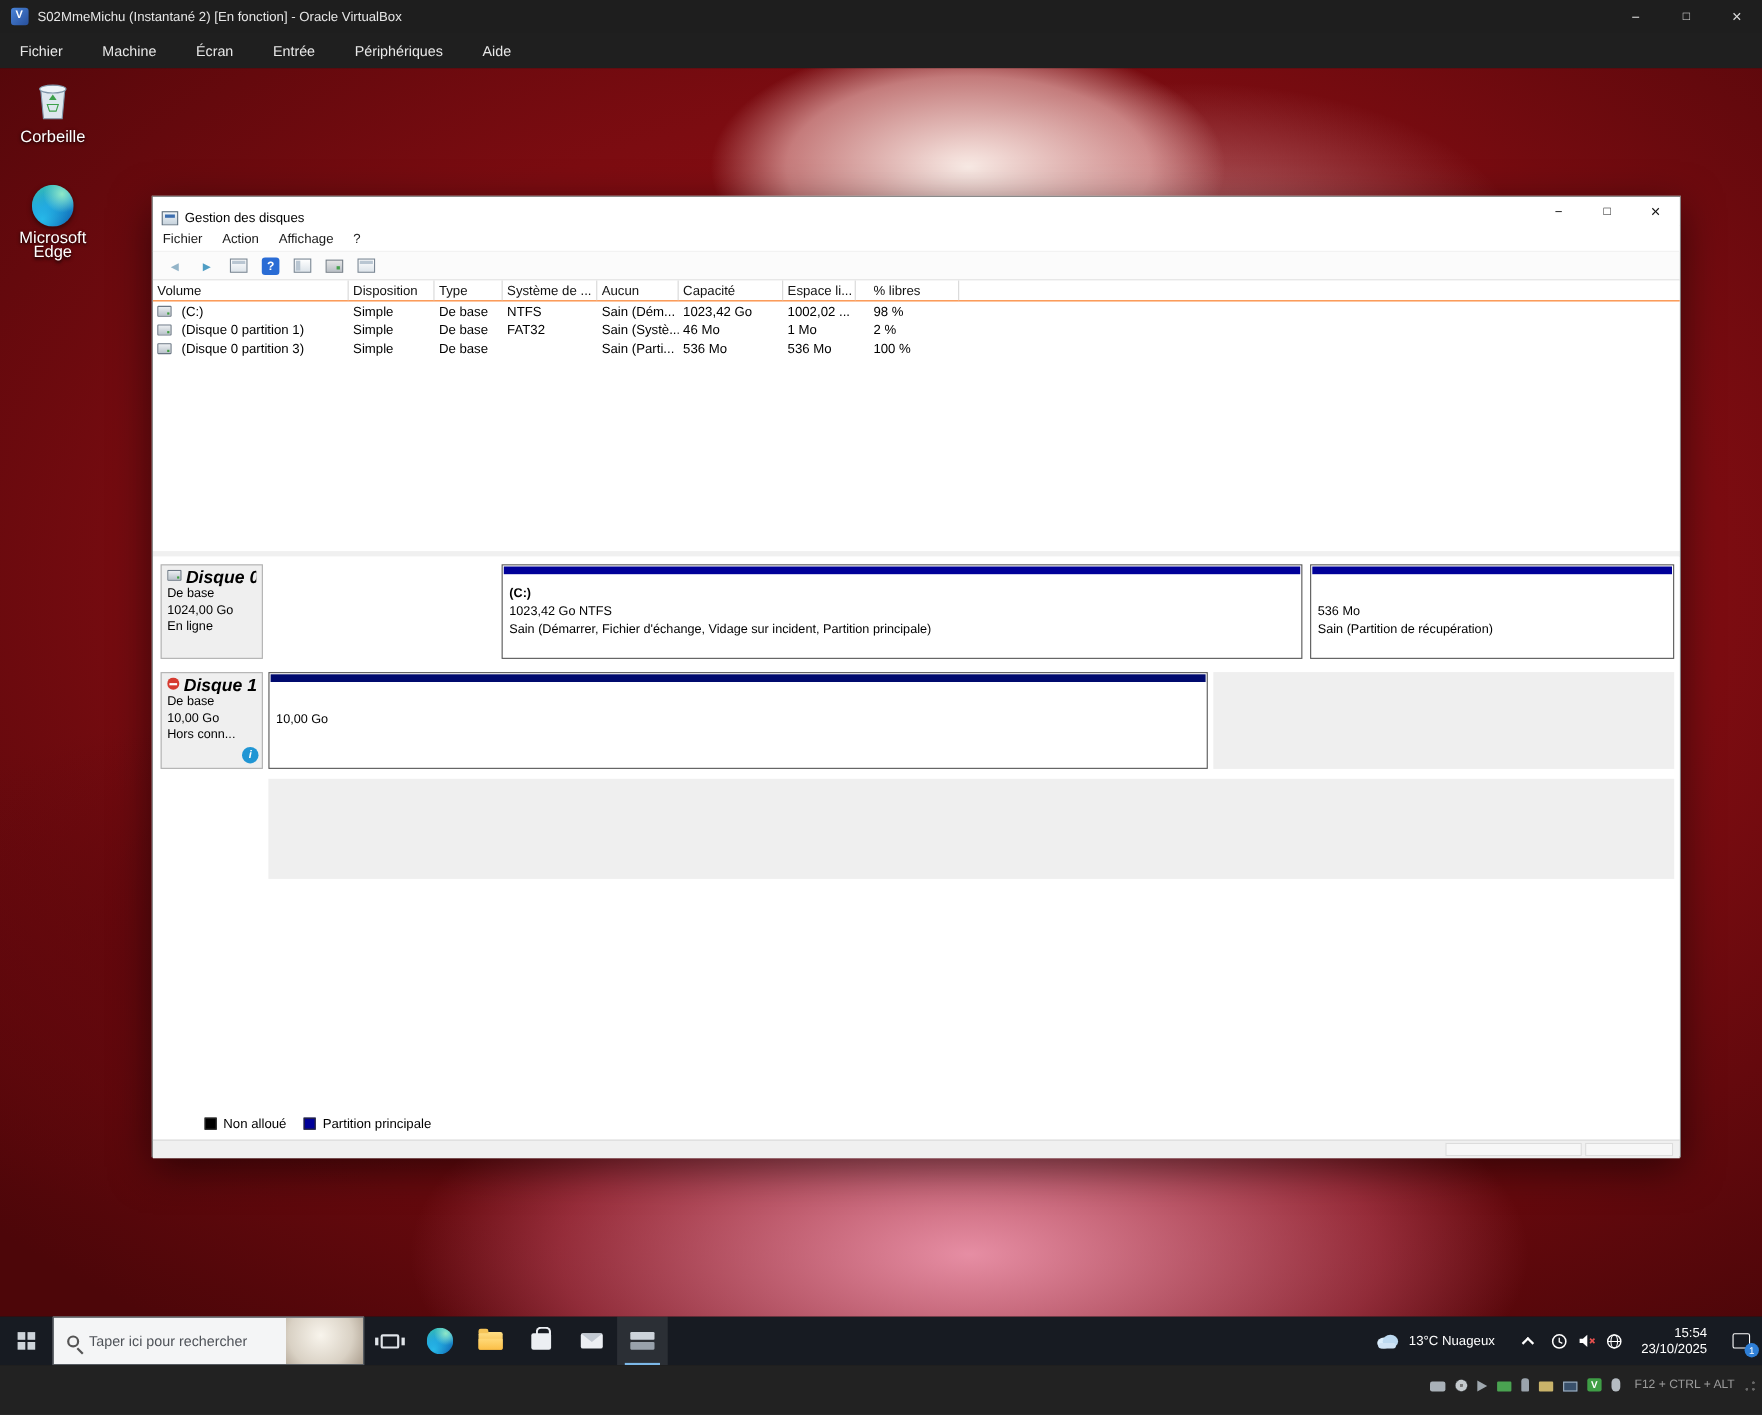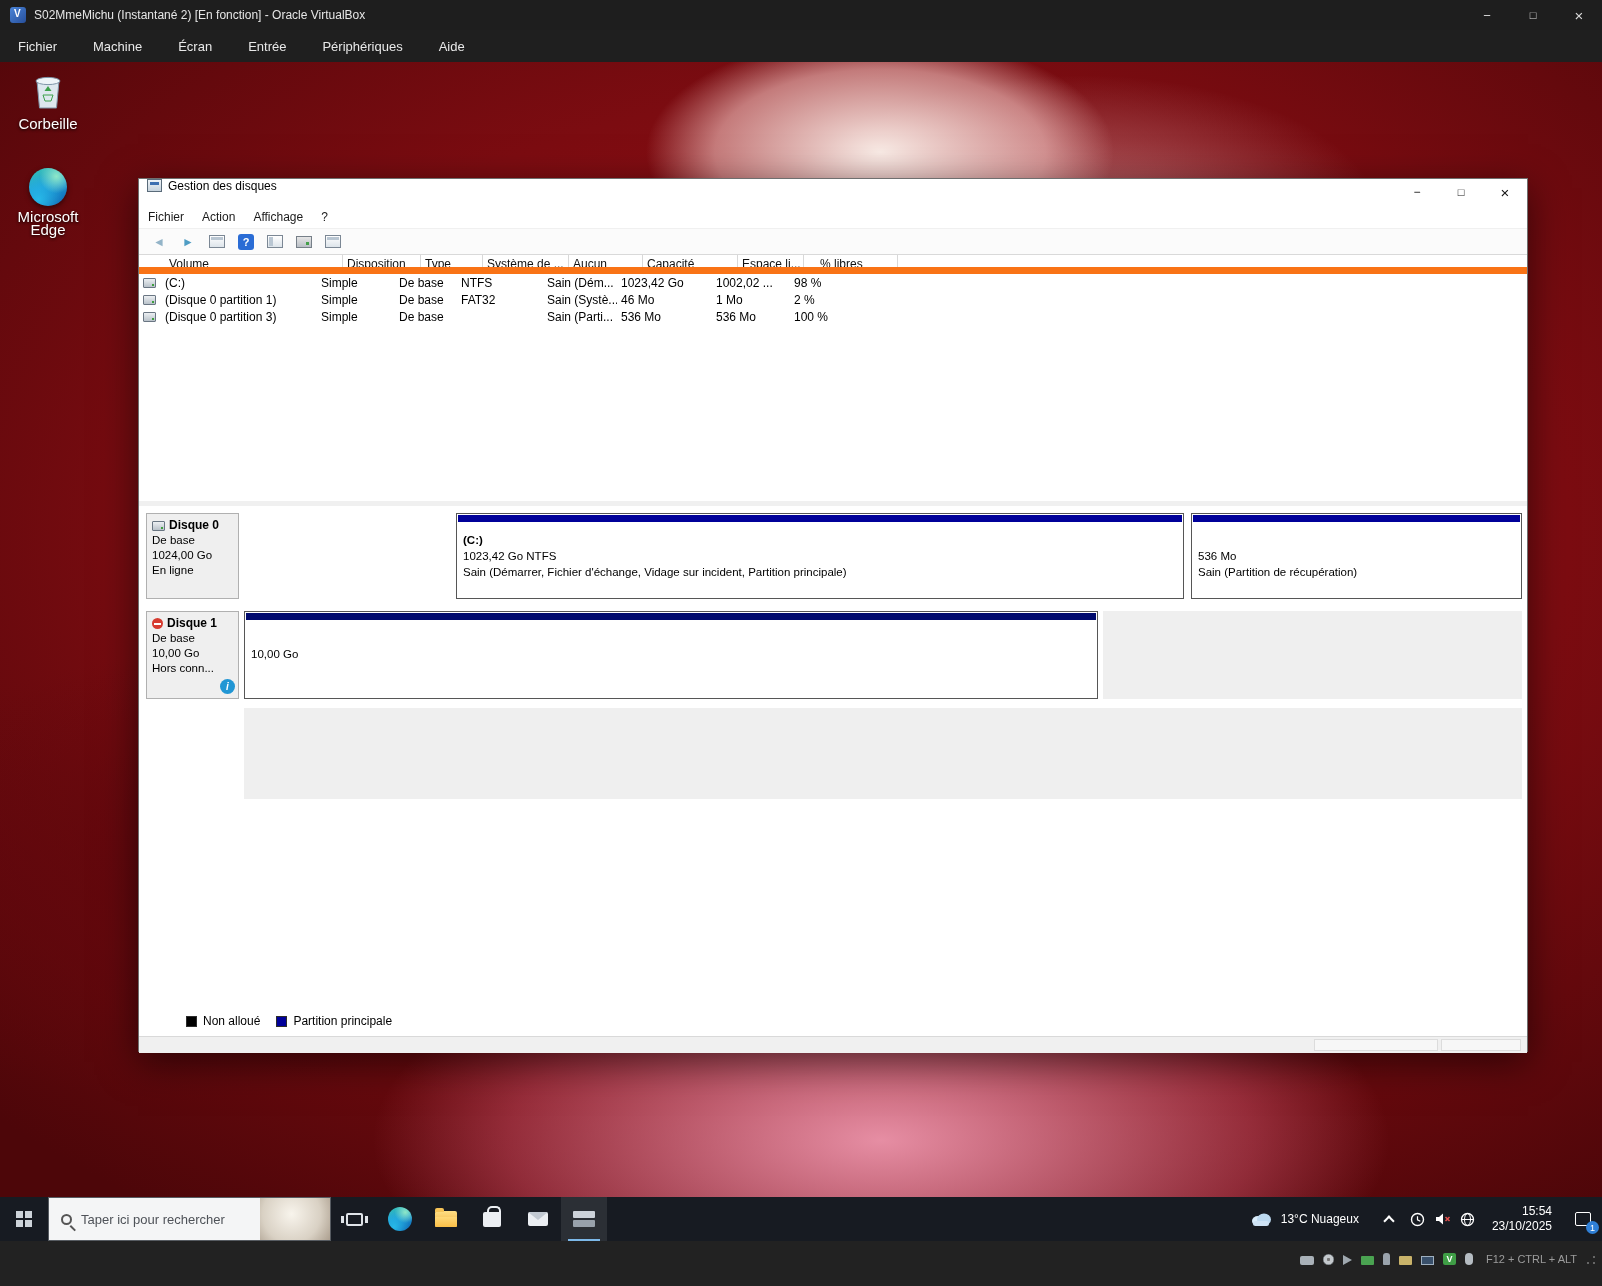--- a/index.html
+++ b/index.html
@@ -35,21 +35,21 @@
   .edgeball{width:38px;height:38px;border-radius:50%;margin:0 auto;
     background:radial-gradient(circle at 72% 22%, #8fe8c8 0%, rgba(0,0,0,0) 42%),
                radial-gradient(circle at 25% 82%, #27b9e9, rgba(0,0,0,0) 58%),
                linear-gradient(160deg,#37c4b3 0%,#1e9ad6 48%,#0d5fae 100%);
     box-shadow:0 2px 5px rgba(0,0,0,.5);}
   .edgeball.sm{width:24px;height:24px;margin:0;box-shadow:none;}
 
   
   .dm-window{position:absolute;left:138px;top:178px;width:1390px;height:874px;background:#fff;
     border:1px solid #6f6f6f;box-shadow:0 10px 36px rgba(0,0,0,.55);font-size:12px;}
-  .dm-titlebar{position:absolute;left:0;top:0;width:100%;height:26px;background:#fff;display:flex;align-items:flex-start;}
+  .dm-titlebar{position:absolute;left:0;top:0;width:100%;height:26px;background:#fff;display:flex;align-items:flex-end;}
   .dm-appico{width:15px;height:13px;margin:0 6px 0 8px;border:1px solid #5a6b7a;
     background:linear-gradient(#eef3f7,#c7d3dd);position:relative;flex:0 0 auto;}
   .dm-appico::after{content:"";position:absolute;left:2px;top:2px;right:2px;height:3px;background:#3d6fb0;}
   .dm-ctl{width:44px;height:100%;display:flex;align-items:center;justify-content:center;color:#111;font-size:12px;}
   .dm-ctl.g-close::before{font-size:15px;}
   .dm-titlebar .spacer{flex:1;}
   .dm-menubar{position:absolute;left:0;top:26px;width:100%;height:24px;background:#fff;display:flex;align-items:center;border-bottom:1px solid #f0f0f0;}
   .dm-menu{padding:0 9px;height:100%;display:flex;align-items:center;color:#1a1a1a;}
   .dm-toolbar{position:absolute;left:0;top:50px;width:100%;height:26px;background:#fbfbfb;
     border-bottom:1px solid #d9d9d9;display:flex;align-items:center;padding-left:10px;gap:9px;}
@@ -59,21 +59,21 @@
   .boxico::after{content:"";position:absolute;left:1px;top:1px;right:1px;height:3px;background:#b9c6d2;}
   .boxico.cols::after{width:4px;height:9px;background:#b9c6d2;}
   .helpico{width:16px;height:16px;background:#2a6cd5;color:#fff;border-radius:3px;display:flex;
     align-items:center;justify-content:center;font-weight:bold;font-size:11px;}
   .helpico::before{content:"?";}
   .diskico-t{width:16px;height:12px;background:linear-gradient(#e6e6e6,#b9bfc6);border:1px solid #767f88;position:relative;}
   .diskico-t::after{content:"";position:absolute;right:2px;bottom:2px;width:3px;height:3px;background:#44a04a;}
 
   
   .dm-table{position:absolute;left:0;top:76px;width:100%;height:246px;background:#fff;}
-  .dm-th{display:flex;height:19px;border-bottom:7px solid #f97316;padding-left:26px;}
+  .dm-th{display:flex;height:19px;border-bottom:1px solid #f97316;}
   .dm-th span{border-right:1px solid #d8d8d8;padding:2px 4px;overflow:hidden;white-space:nowrap;color:#111;}
   .dm-tr{display:flex;height:17px;align-items:center;}
   .dm-tr span{padding:0 4px;overflow:hidden;white-space:nowrap;}
   .c0{width:178px;flex:0 0 auto;} .c1{width:78px;flex:0 0 auto;} .c2{width:62px;flex:0 0 auto;}
   .c3{width:86px;flex:0 0 auto;} .c4{width:74px;flex:0 0 auto;} .c5{width:95px;flex:0 0 auto;}
   .c6{width:66px;flex:0 0 auto;} .c7{width:82px;flex:0 0 auto;margin-left:12px;} .cf{flex:1;border-right:none !important;}
   .volcell{display:flex;align-items:center;gap:5px;}
   .ico-drive{display:inline-block;width:13px;height:10px;flex:0 0 auto;border:1px solid #6a7683;border-radius:1px;
     background:linear-gradient(#eceff2,#b9c2ca);position:relative;}
   .ico-drive::after{content:"";position:absolute;right:1px;bottom:1px;width:2px;height:2px;background:#3e9e3e;}
@@ -85,21 +85,21 @@
     color:#fff;font-size:10px;font-weight:bold;display:flex;align-items:center;justify-content:center;font-style:italic;}
   .ico-info::before{content:"i";}
 
   
   .dm-splitter{position:absolute;left:0;top:322px;width:100%;height:5px;background:#f0f0f0;}
   .dm-graphic{position:absolute;left:0;top:327px;width:100%;height:530px;background:#fff;}
   .disk-row{position:absolute;left:7px;width:1376px;}
   .dhead{position:absolute;left:0;top:2px;bottom:2px;width:93px;background:#efefef;border:1px solid #b0b0b0;
     padding:4px 5px;font-size:11.5px;line-height:15px;}
   .dhead div{white-space:nowrap;overflow:hidden;}
-  .dhead .nm{font-weight:bold;font-size:12px;display:flex;align-items:center;gap:4px;}
+  .dhead .nm{font-weight:bold;font-size:16px;display:flex;align-items:flex-start;gap:4px;font-style:italic;}
   .part{position:absolute;top:2px;bottom:2px;background:#fff;border:1px solid #565656;}
   .stripe{position:absolute;left:1px;right:1px;top:1px;height:7px;background:#000099;}
   .stripe.unalloc{background:#000a6e;}
   .pt{position:absolute;left:6px;right:4px;white-space:nowrap;overflow:hidden;font-size:11.5px;}
   .pt1{top:20px;} .pt2{top:36px;} .pt3{top:52px;}
   .row-rest{position:absolute;top:2px;bottom:2px;background:#efefef;}
 
   .legend{position:absolute;left:9px;top:835px;display:flex;align-items:center;font-size:12px;padding-left:38px;}
   .sw{width:11px;height:11px;border:1px solid #2c2c2c;flex:0 0 auto;}
   .sw.unalloc{background:#000;} .sw.primary{background:#000099;margin-left:16px;}

